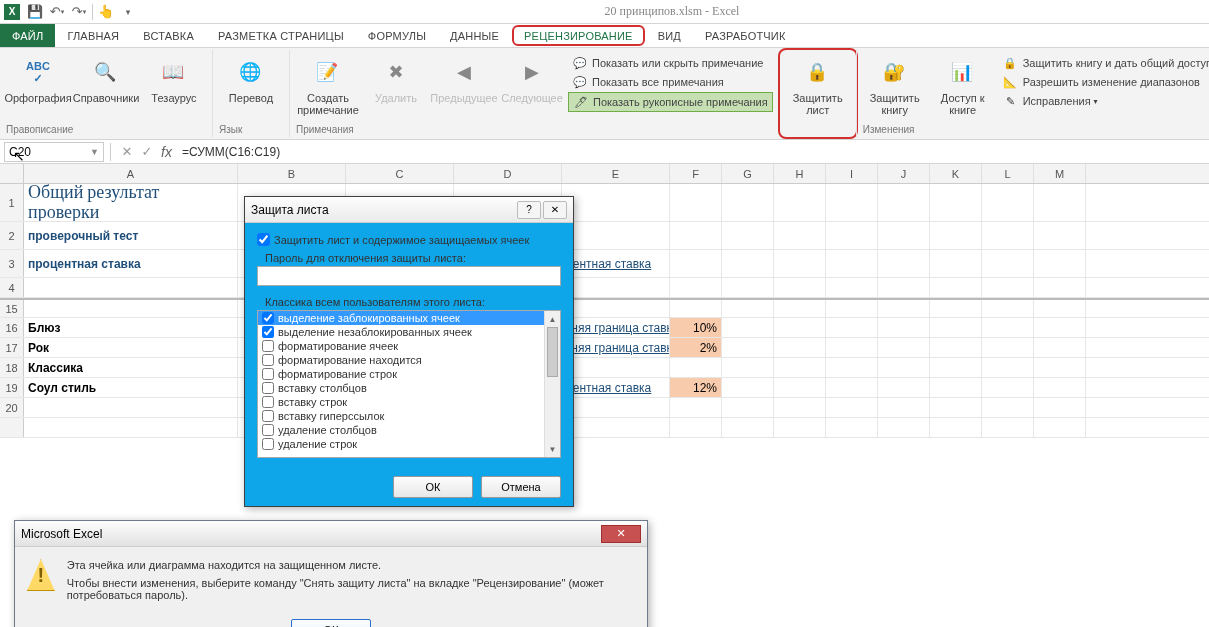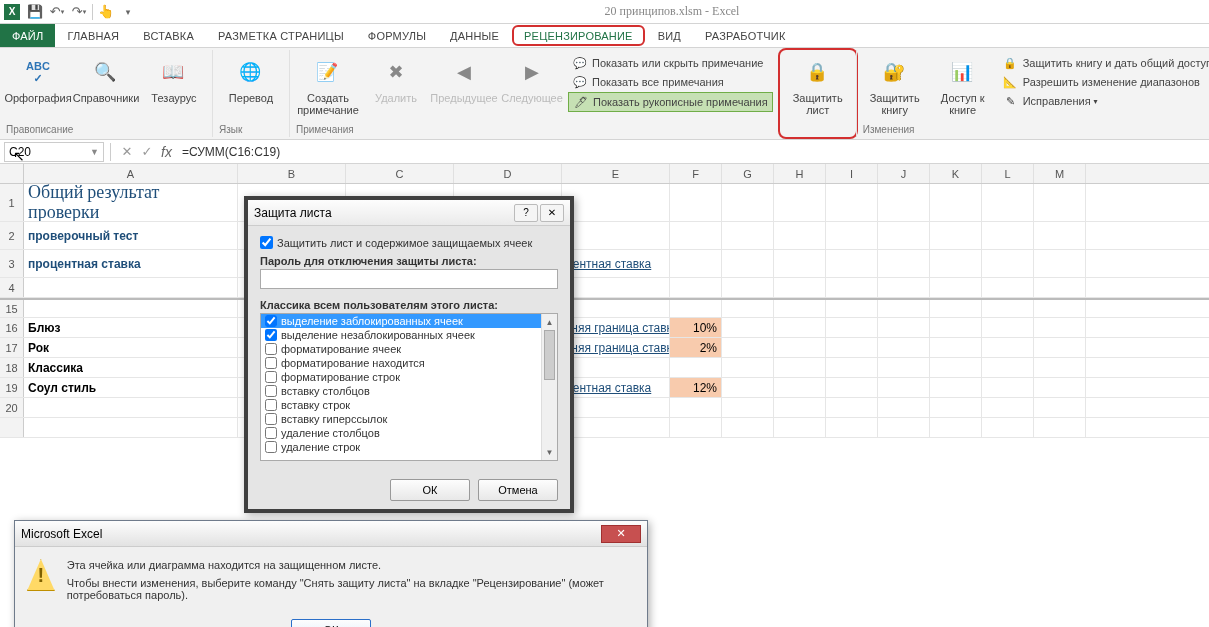--- a/index.html
+++ b/index.html
@@ -53,27 +53,27 @@
   .cell{border-right:1px solid #e6e6e6;padding:0 4px;font-size:12px;display:flex;align-items:center;white-space:nowrap;overflow:hidden;}
   .cA{width:214px;} .cB{width:108px;} .cC{width:108px;} .cD{width:108px;} .cE{width:108px;}
   .cF{width:52px;} .cG{width:52px;} .cH{width:52px;} .cI{width:52px;} .cJ{width:52px;}
   .cK{width:52px;} .cL{width:52px;} .cM{width:52px;}
   .tit{font-family:Cambria,serif;font-size:18px;color:#1f4e79;}
   .bold{font-weight:bold;}
   .blk{color:#1f4e79;text-decoration:underline;}
   .orangebg{background:#f8cbad;}
 
   
-  .dlg-protect{position:absolute;left:244px;top:196px;width:330px;background:#e5e5e5;border:4px solid #404040;box-shadow:2px 2px 8px rgba(0,0,0,.3);}
+  .dlg-protect{position:absolute;left:244px;top:196px;width:330px;background:#0ea5e9;border:1px solid #404040;box-shadow:2px 2px 8px rgba(0,0,0,.3);}
   .dlg-title{background:linear-gradient(#fdfdfd,#eaeaea);height:26px;display:flex;align-items:center;padding:0 6px;border-bottom:1px solid #ccc;}
   .dlg-title .t{flex:1;font-size:12px;}
   .dlg-title .wbtn{width:24px;height:18px;border:1px solid #bbb;background:#f5f5f5;margin-left:2px;display:flex;align-items:center;justify-content:center;font-size:10px;cursor:pointer;border-radius:2px;}
   .dlg-body{padding:10px 12px;font-size:11px;color:#333;}
   .dlg-body label{display:flex;align-items:center;gap:4px;margin-bottom:6px;}
-  .dlg-body .fieldlabel{margin:6px 0 2px;font-weight:bold;}
+  .dlg-body .fieldlabel{margin:6px 8px 2px;}
   .dlg-body input.txt{width:100%;height:20px;border:1px solid #aaa;padding:0 3px;}
   .permlist{border:1px solid #aaa;background:#fff;height:148px;overflow:hidden;margin-top:2px;position:relative;}
   .permlist .scrollbar{position:absolute;right:0;top:0;width:16px;height:100%;background:#f0f0f0;border-left:1px solid #ddd;}
   .permlist .scrollbar .up,.permlist .scrollbar .dn{height:16px;display:flex;align-items:center;justify-content:center;font-size:8px;color:#666;}
   .permlist .scrollbar .thumb{position:absolute;top:16px;height:50px;left:2px;right:2px;background:#cdcdcd;border:1px solid #aaa;}
   .perm-item{display:flex;align-items:center;gap:4px;padding:0 4px;height:14px;font-size:11px;}
   .perm-item.sel{background:#3399ff;color:#fff;}
   .perm-item input{width:12px;height:12px;}
   .dlg-buttons{display:flex;justify-content:flex-end;gap:8px;padding:8px 12px;}
   .dlg-buttons button{width:80px;height:22px;font-size:11px;border:1px solid #999;background:linear-gradient(#fdfdfd,#e8e8e8);border-radius:2px;cursor:pointer;}

